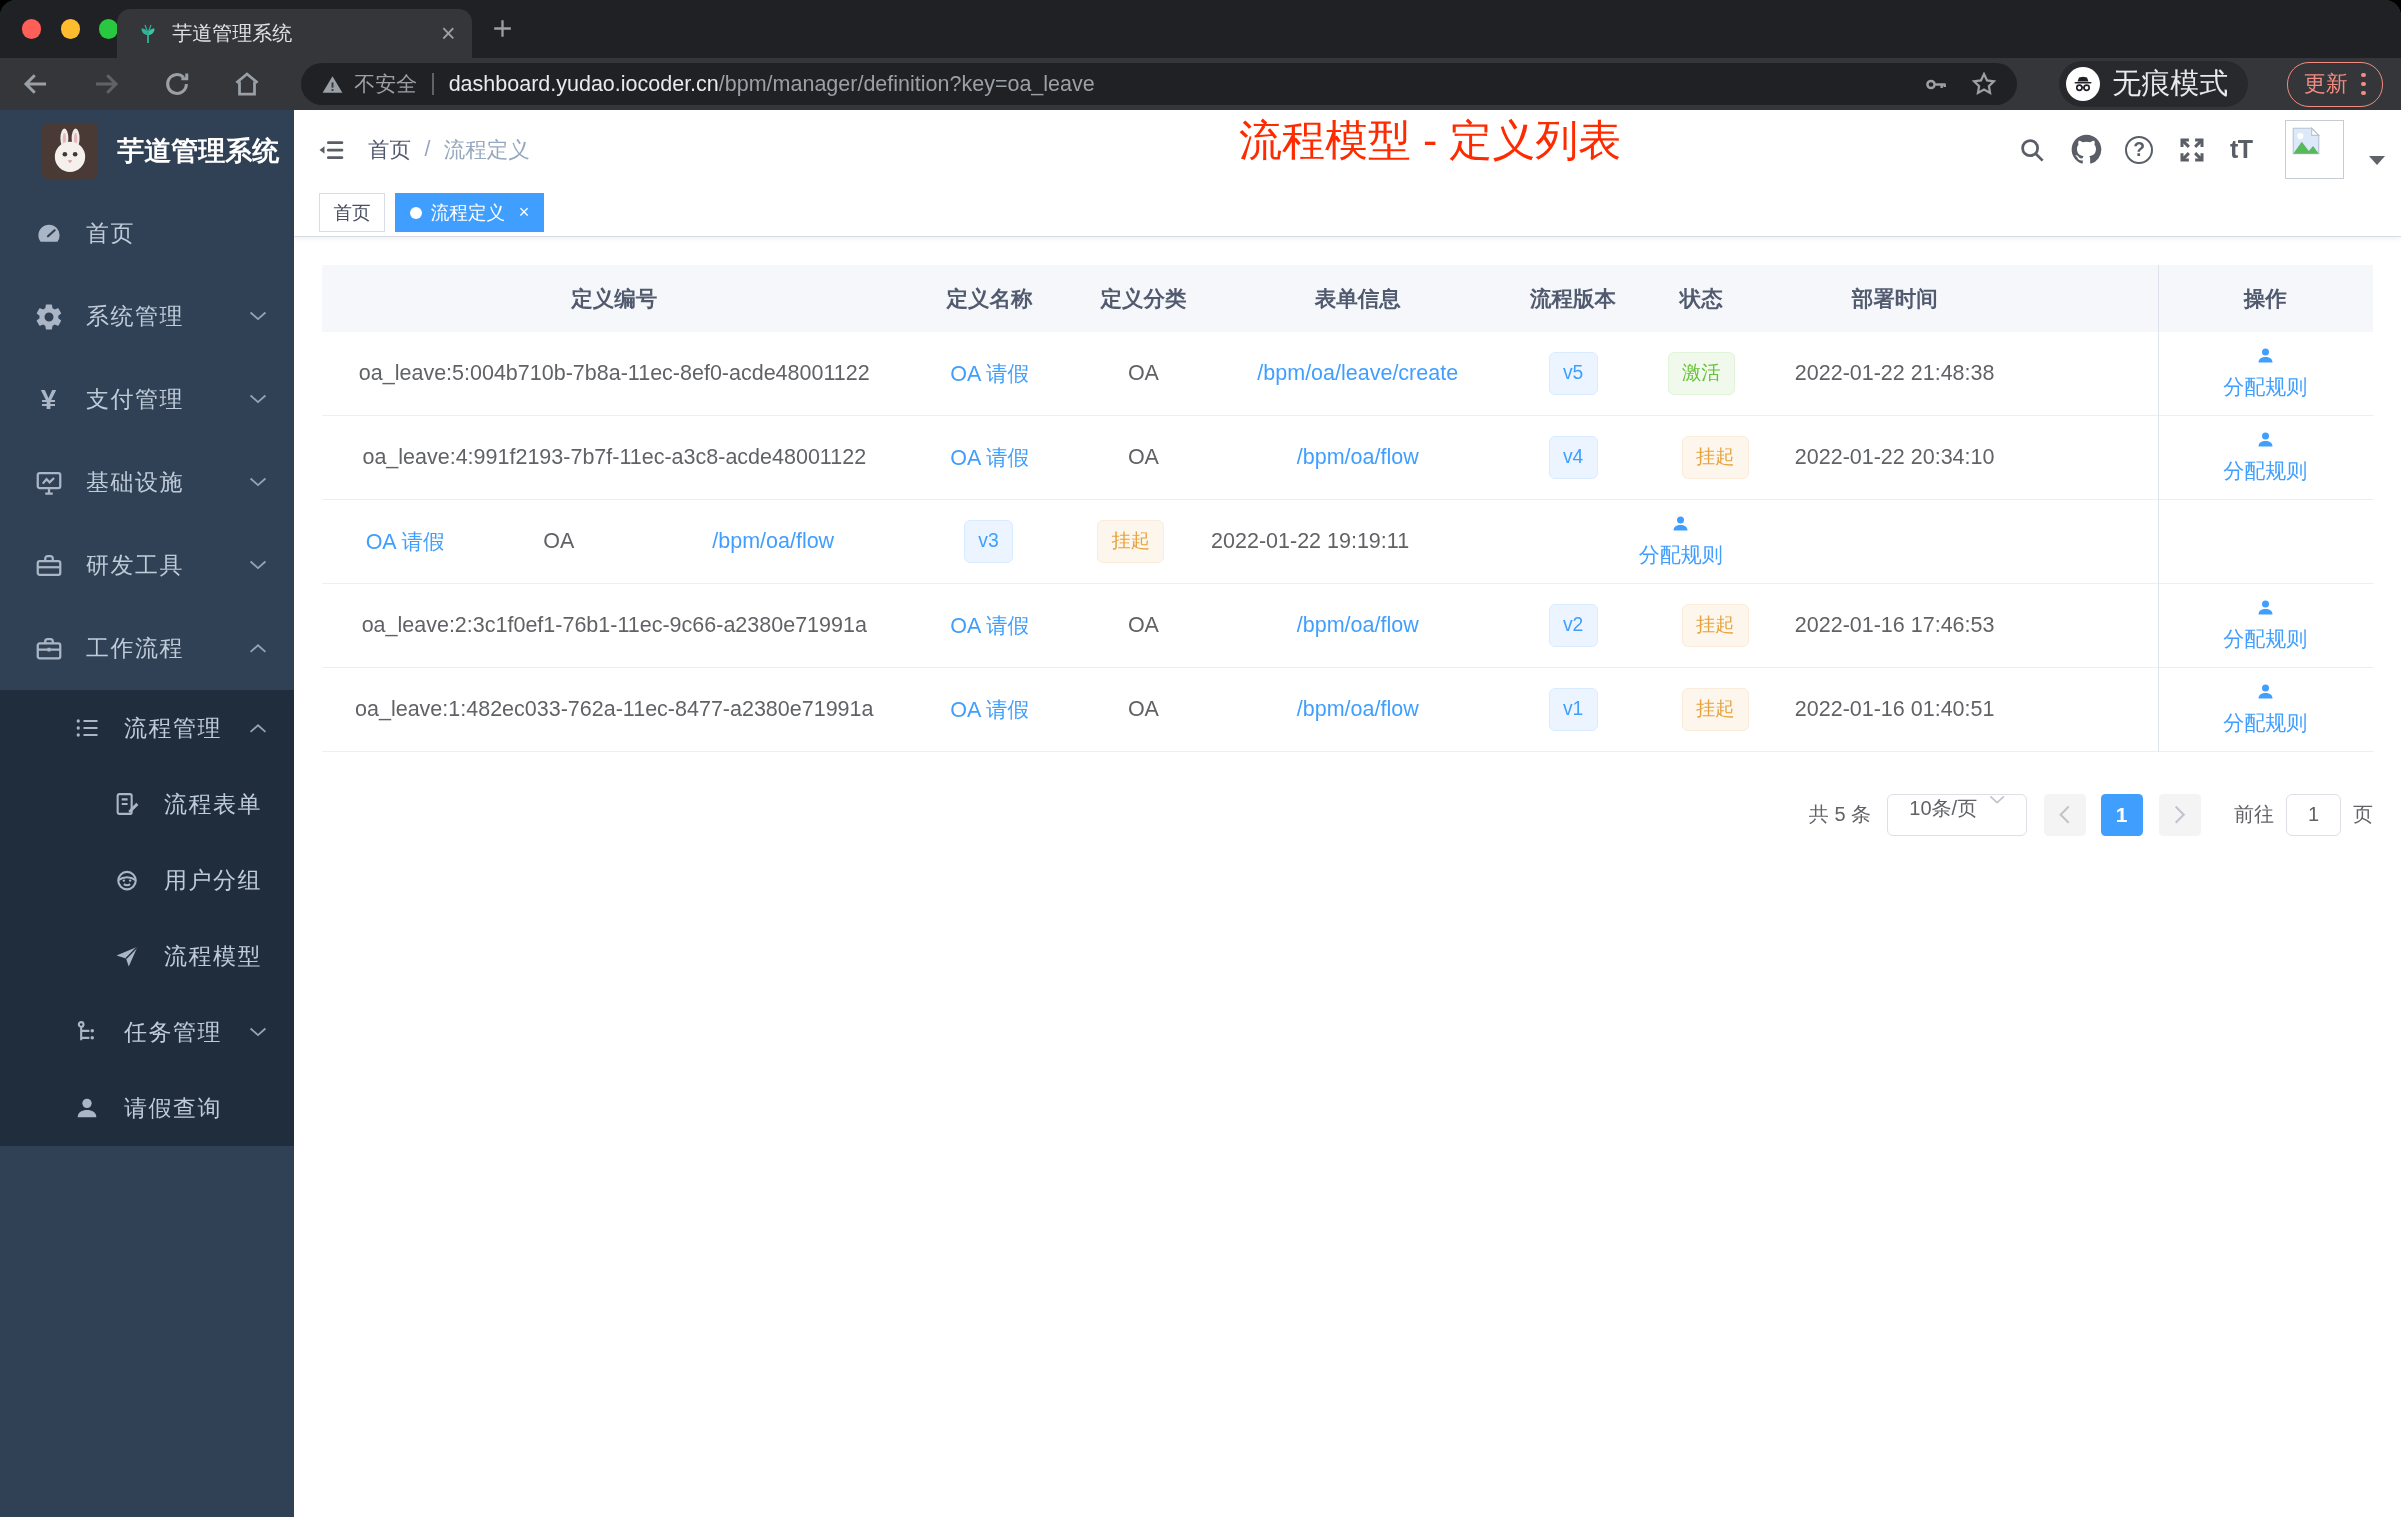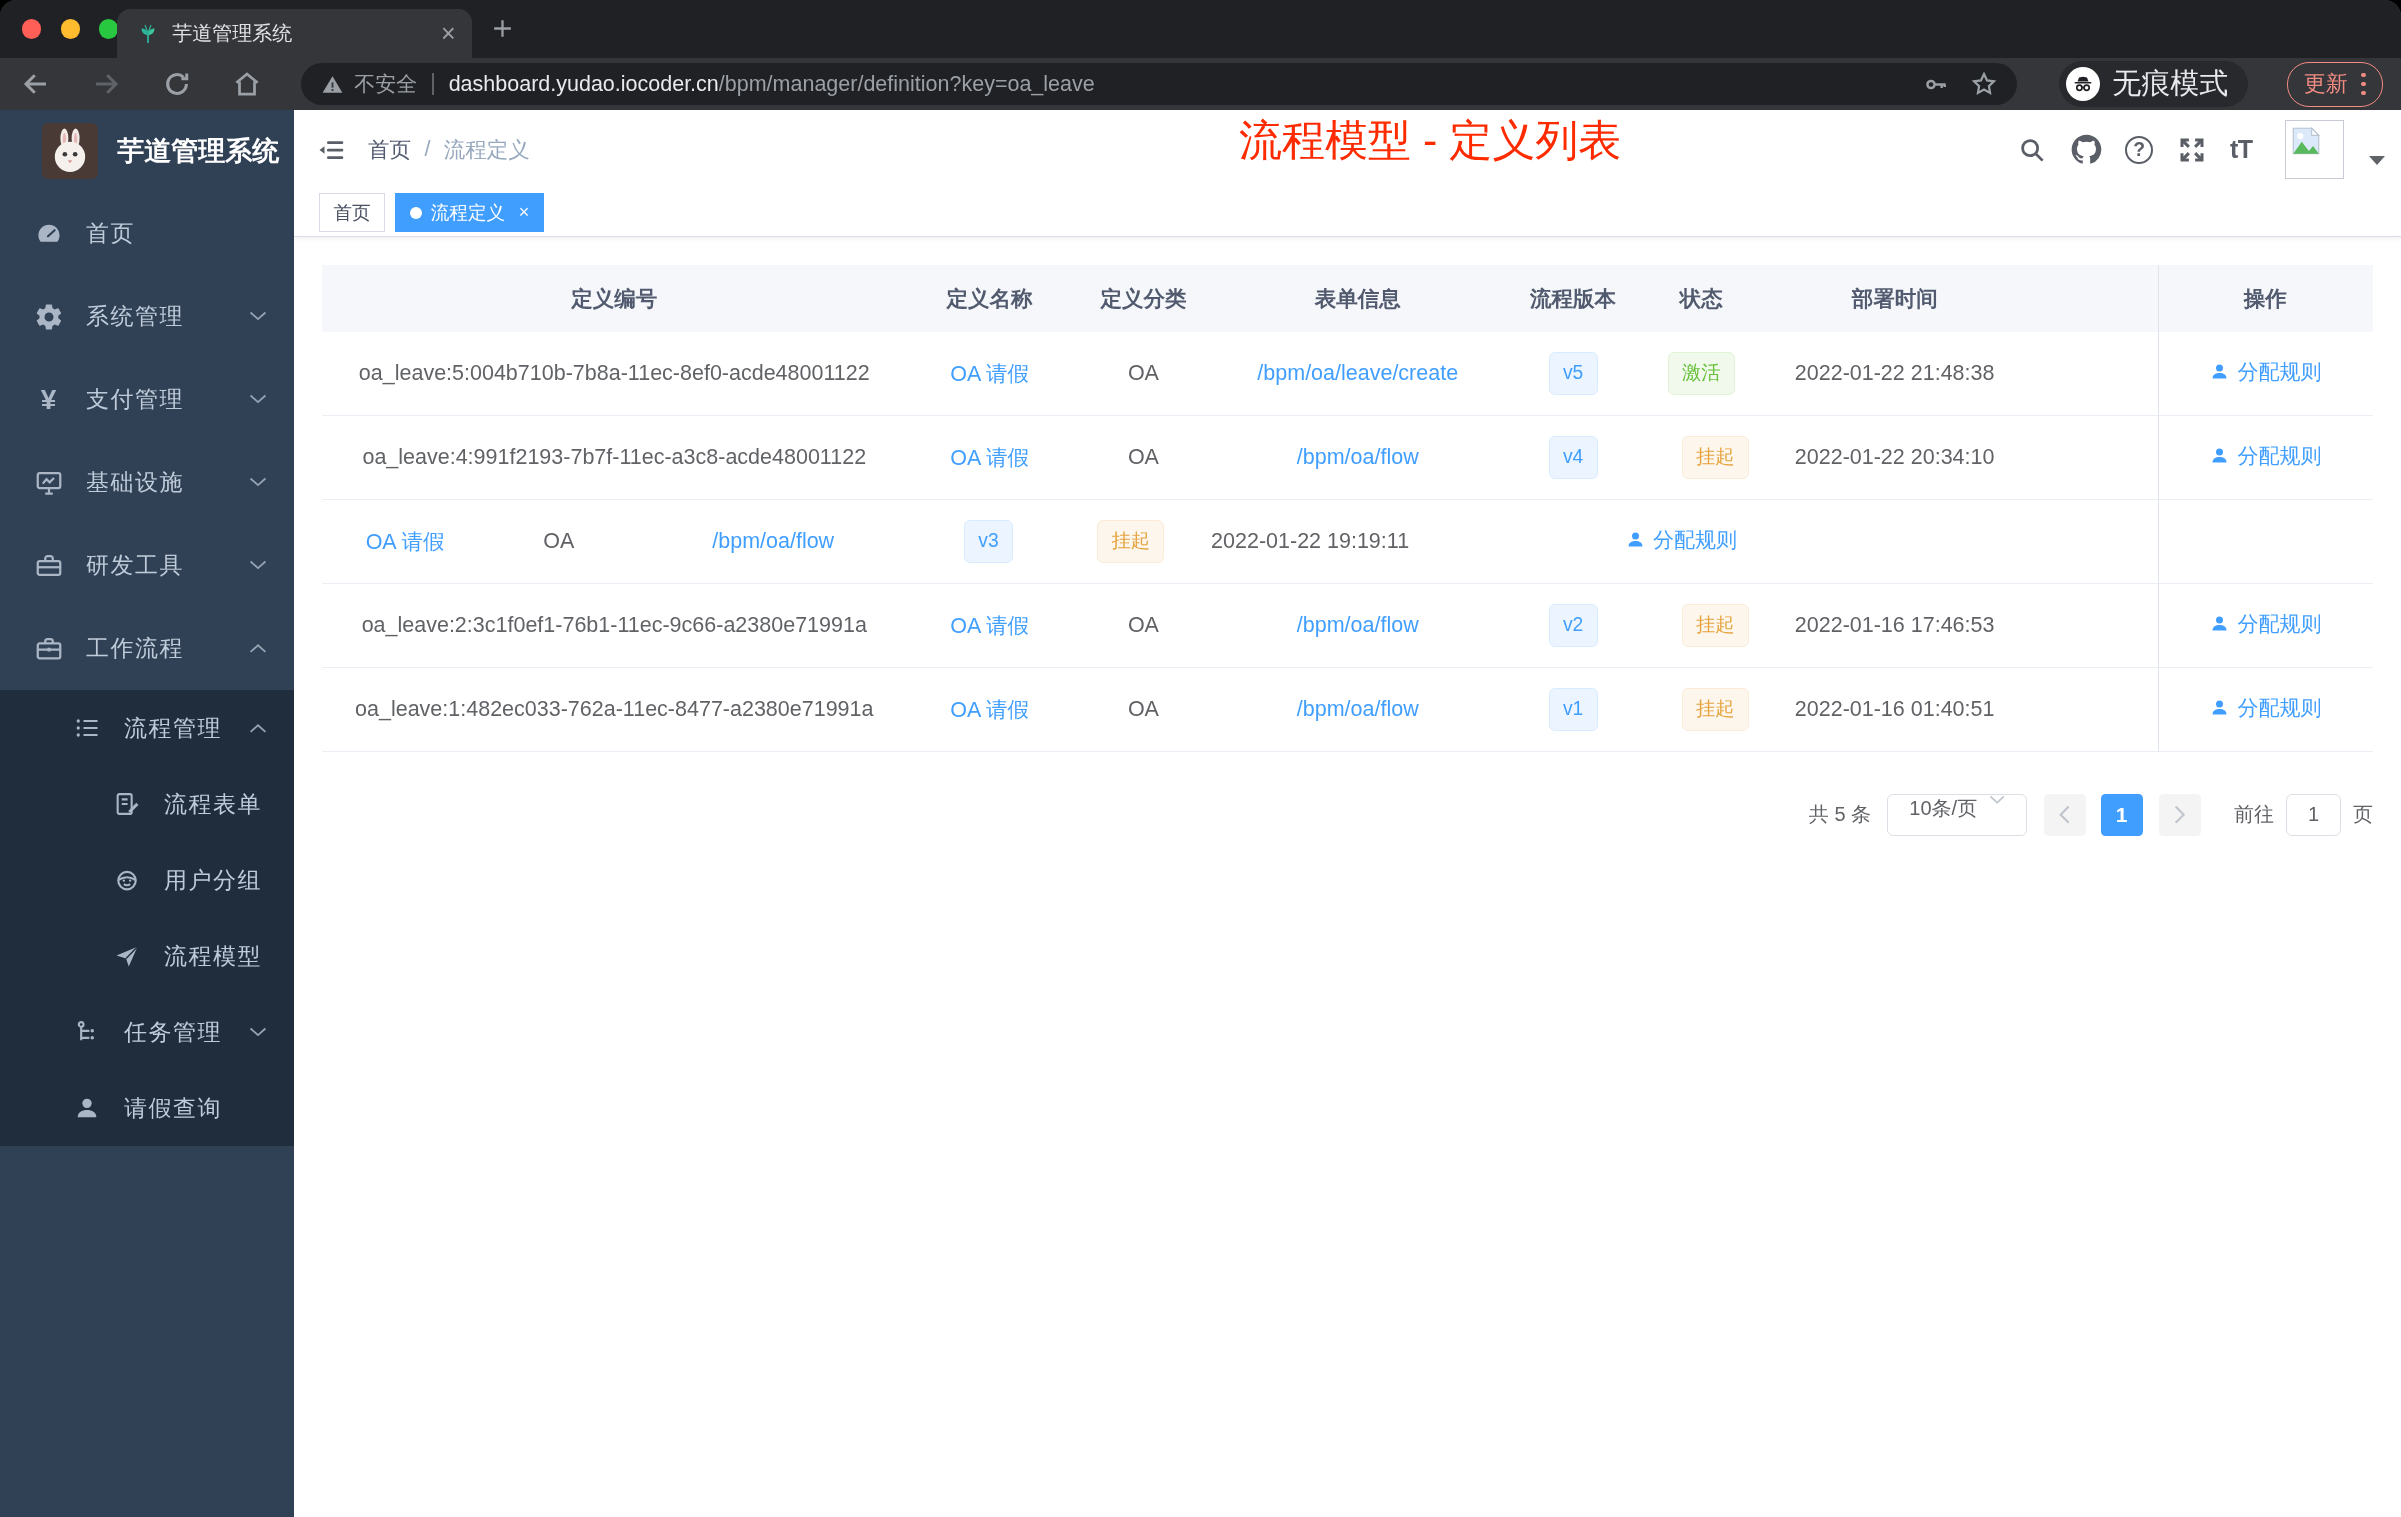--- a/index.html
+++ b/index.html
@@ -80,21 +80,21 @@
   .th { font-size:21.5px; font-weight:700; color:#515a6e; text-align:center; }
   .tr { display:flex; height:84px; align-items:center; border-bottom:1.5px solid #ebeef5; }
   .td { font-size:21.5px; color:#606266; text-align:center; overflow:hidden; white-space:nowrap; }
   .col-id{width:28.5%} .col-name{width:8.1%} .col-cat{width:6.9%} .col-form{width:14%}
   .col-ver{width:7%} .col-status{width:5.5%} .col-time{width:19.5%; padding-right:126px;} .col-action{width:10.5%}
   .link { color:#409eff; text-decoration:none; cursor:pointer; }
   .badge { display:inline-block; height:43px; line-height:40px; padding:0 13.4px; border-radius:6px; font-size:19.3px; border:1.5px solid transparent; }
   .badge.ver { background:#ecf5ff; border-color:#d9ecff; color:#409eff; min-width:49px; }
   .badge[data-type="success"] { background:#f0f9eb; border-color:#e1f3d8; color:#67c23a; }
   .badge[data-type="warning"] { background:#fdf6ec; border-color:#faecd8; color:#e6a23c;margin-left:28px; }
-  .action-link { color:#409eff; font-size:21px; display:inline-flex; align-items:center; gap:7.4px; cursor:pointer; text-decoration:none; white-space:nowrap; }
+  .action-link { color:#409eff; font-size:21px; display:inline-flex; align-items:center; gap:7.4px; cursor:pointer; text-decoration:none; white-space:nowrap;flex-direction:column; }
   .fixed-divider { position:absolute; top:0; bottom:0; left:89.5%; width:1.5px; background:#dfe4ec; }
 
   
   .pagination { margin-top:42px; display:flex; justify-content:flex-end; align-items:center; font-size:20px; color:#606266; }
   .pg-total { margin-right:16.3px; white-space:nowrap; }
   .pg-select { width:140px; height:42px; border:1.5px solid #dcdfe6; border-radius:6px; display:flex; justify-content:center; gap:12px; color:#606266; }
   .pg-btn { width:42px; height:42px; background:#f4f4f5; border-radius:4.5px; display:flex; align-items:center; justify-content:center; color:#c0c4cc; margin-left:16.3px; }
   .pg-page { width:42px; height:42px; background:#409eff; border-radius:4.5px; display:flex; align-items:center; justify-content:center; color:#fff; font-weight:700; margin-left:15px; font-size:21px; }
   .pg-goto { margin-left:33px; white-space:nowrap; }
   .pg-input { width:55px; height:42px; border:1.5px solid #dcdfe6; border-radius:6px; text-align:center; font-size:20px; color:#606266; margin:0 12px; font-family:inherit; }

